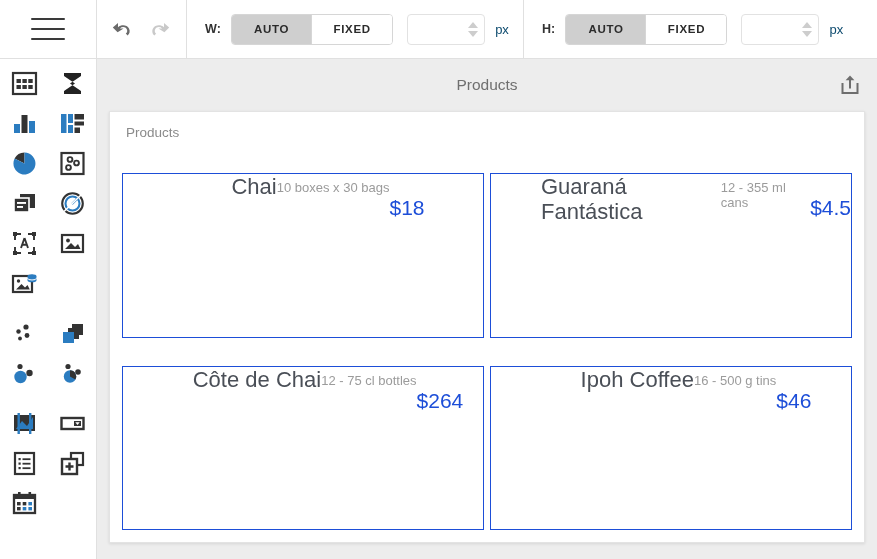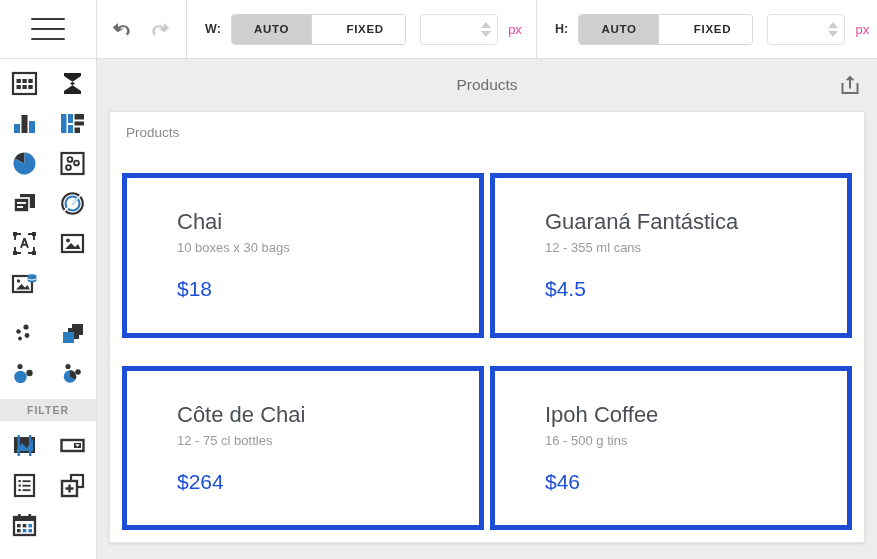--- a/index.html
+++ b/index.html
@@ -49,21 +49,21 @@
     height: 100%;
   }
   .dim-group.last { border-right: none; }
   .dim-label {
     font-size: 12.5px; font-weight: bold; color: #333;
     margin-right: 10px; letter-spacing: .2px;
   }
   .seg {
     display: flex; height: 31px;
     border: 1px solid #d6d6d6; border-radius: 4px;
-    overflow: hidden; background: #fff; gap: 13px;
+    overflow: hidden; background: #fff;
   }
   .seg-btn {
     width: 80px; display: flex; align-items: center; justify-content: center;
     font-size: 11.5px; font-weight: bold; letter-spacing: .7px;
     color: #2b2b2b; background: #fff; cursor: pointer;
     border-right: 1px solid #d6d6d6;
   }
   .seg-btn:last-child { border-right: none; }
   .seg-btn.active { background: #cfcfcf; }
 
@@ -76,21 +76,21 @@
     padding-right: 6px;
     cursor: text;
   }
   .spinner { display: flex; flex-direction: column; gap: 3px; }
   .spin-up, .spin-dn {
     width: 0; height: 0; border-left: 5px solid transparent; border-right: 5px solid transparent;
     cursor: pointer;
   }
   .spin-up { border-bottom: 6px solid #cdcdcd; }
   .spin-dn { border-top: 6px solid #cdcdcd; }
-  .px-label { font-size: 13px; color: #ec4899; margin-left: 10px; }
+  .px-label { font-size: 13px; color: #0c4a6e; margin-left: 10px; }
 
   
   .body-row { flex: 1; display: flex; min-height: 0; }
 
   
   .sidebar {
     width: 97px; min-width: 97px;
     background: #ffffff;
     border-right: 1px solid #e0e0e0;
     overflow: hidden;
@@ -132,23 +132,23 @@
     font-size: 13.5px; color: #8a8a8a; padding: 1px 0 11px 4px;
   }
   .cards {
     flex: 1; min-height: 0;
     display: grid;
     grid-template-columns: 1fr 1fr;
     grid-template-rows: 1fr 1fr;
     gap: 6px;
   }
   .card {
-    border: 5px solid #1d4ed8;
+    border: 1px solid #1d4ed8;
     background: #fff;
-    display: flex; flex-direction: column; justify-content: center;
+    display: flex; flex-direction: row; justify-content: center;
     padding: 0 0 0 50px;
     cursor: pointer;
     margin-top: 22px;
   }
   .card-name { font-size: 22px; color: #4a4f57; font-weight: normal; line-height: 1.15; }
   .card-qty { font-size: 13px; color: #9b9b9b; margin-top: 6px; }
   .card-price { font-size: 21px; color: #1d4ed8; margin-top: 22px; }
 </style>
 </head>
 <body>
@@ -339,21 +339,20 @@
         <div class="tool">
           <svg width="27" height="27" viewBox="0 0 27 27">
             <circle cx="9" cy="6.5" r="2.6" fill="#333"></circle>
             <circle cx="19" cy="12" r="2.8" fill="#333"></circle>
             <circle cx="11" cy="16.5" r="6.2" fill="#2b7cc0"></circle>
             <path d="M11 16.5 L11 10.3 A6.2 6.2 0 0 1 16.4 19.6 Z" fill="#333"></path>
           </svg>
         </div>
       </div>
 
-      <div class="sec-head">FILTER</div>
       <div class="tool-grid">
         <div class="tool">
           <svg width="27" height="27" viewBox="0 0 27 27">
             <rect x="3" y="5" width="21" height="16" fill="#333"></rect>
             <path d="M5 19 L11 11 L16 16 L22 7 L22 19 Z" fill="#2b7cc0"></path>
             <rect x="6.5" y="3" width="2.4" height="21" fill="#2b7cc0"></rect>
             <rect x="18" y="3" width="2.4" height="21" fill="#2b7cc0"></rect>
           </svg>
         </div>
         <div class="tool">

